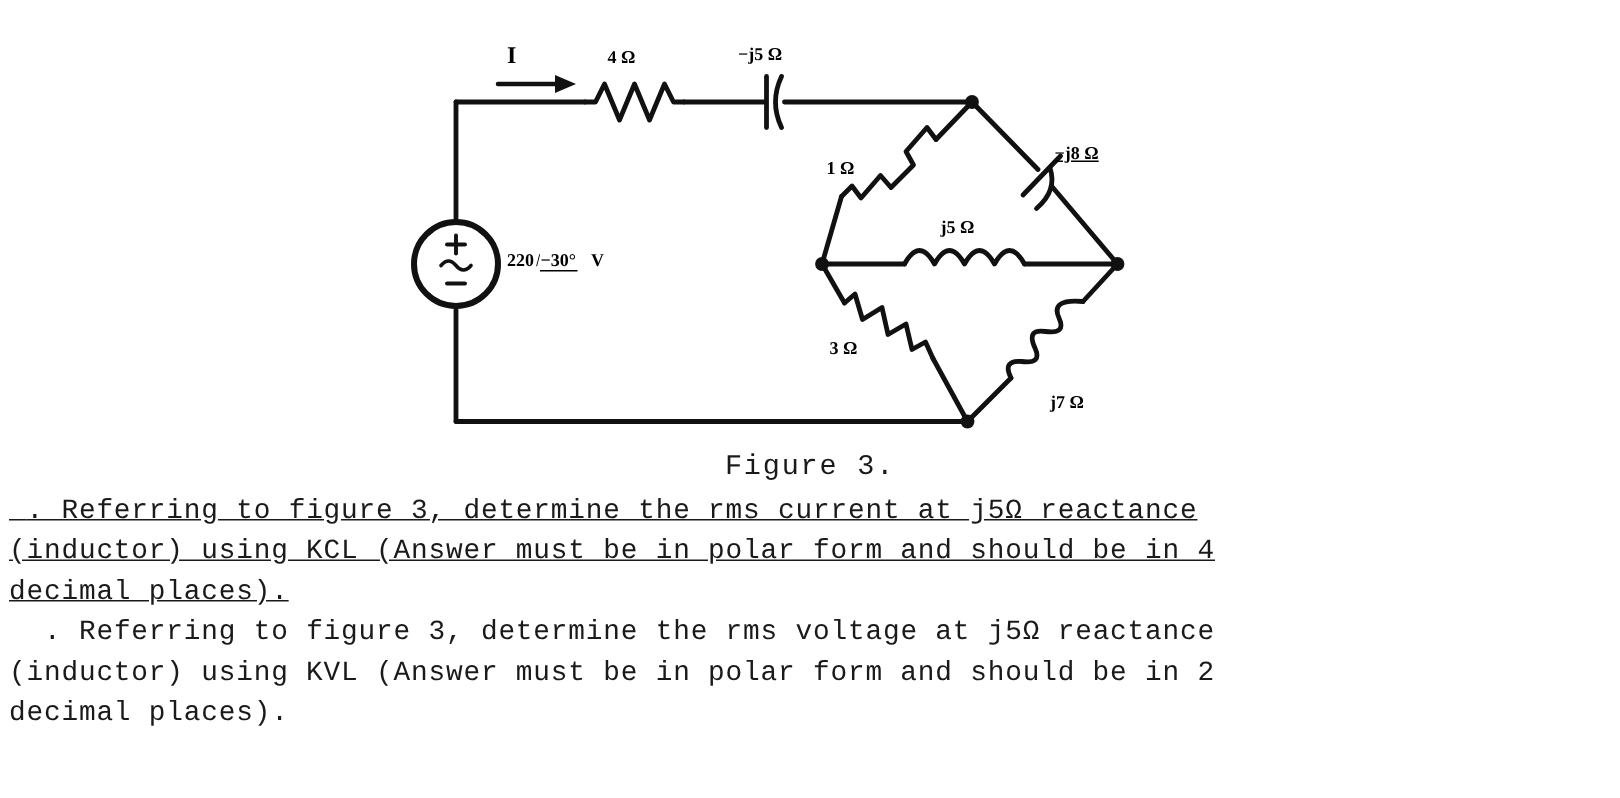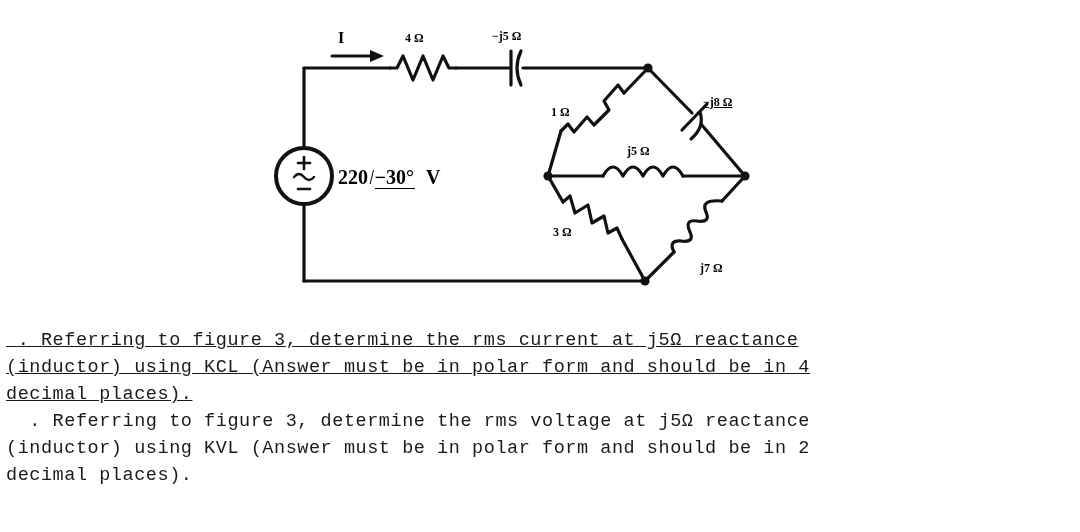--- a/index.html
+++ b/index.html
@@ -44,21 +44,21 @@
     color: #000;
     white-space: nowrap;
     line-height: 1;
   }
 
   
   .angle-val {
     position: absolute;
     font-family: "Liberation Serif", "DejaVu Serif", serif;
     font-weight: bold;
-    font-size: 20px;
+    font-size: 12px;
     white-space: nowrap;
     color: #000;
     line-height: 1;
   }
   .angle-wrap {
     display: inline-block;
     position: relative;
   }
   .angle-slash {
     display: inline-block;
@@ -187,20 +187,21 @@
 
     <div class="angle-val" style="left:338px; top:167px;">
       <span class="angle-wrap">
         <span>220</span><span class="angle-slash">/</span><span class="angle-arg">−30°</span>
       </span>
       <span style="margin-left:6px;">V</span>
     </div>
 
   </div>
 
+  <div id="caption">Figure 3.</div>
 
   <div class="qblock" id="question-1"> . Referring to figure 3, determine the rms current at j5Ω reactance
 (inductor) using KCL (Answer must be in polar form and should be in 4
 decimal places).</div>
 
   <div class="qblock" id="question-2">  . Referring to figure 3, determine the rms voltage at j5Ω reactance
 (inductor) using KVL (Answer must be in polar form and should be in 2
 decimal places).</div>
 
 </div>

